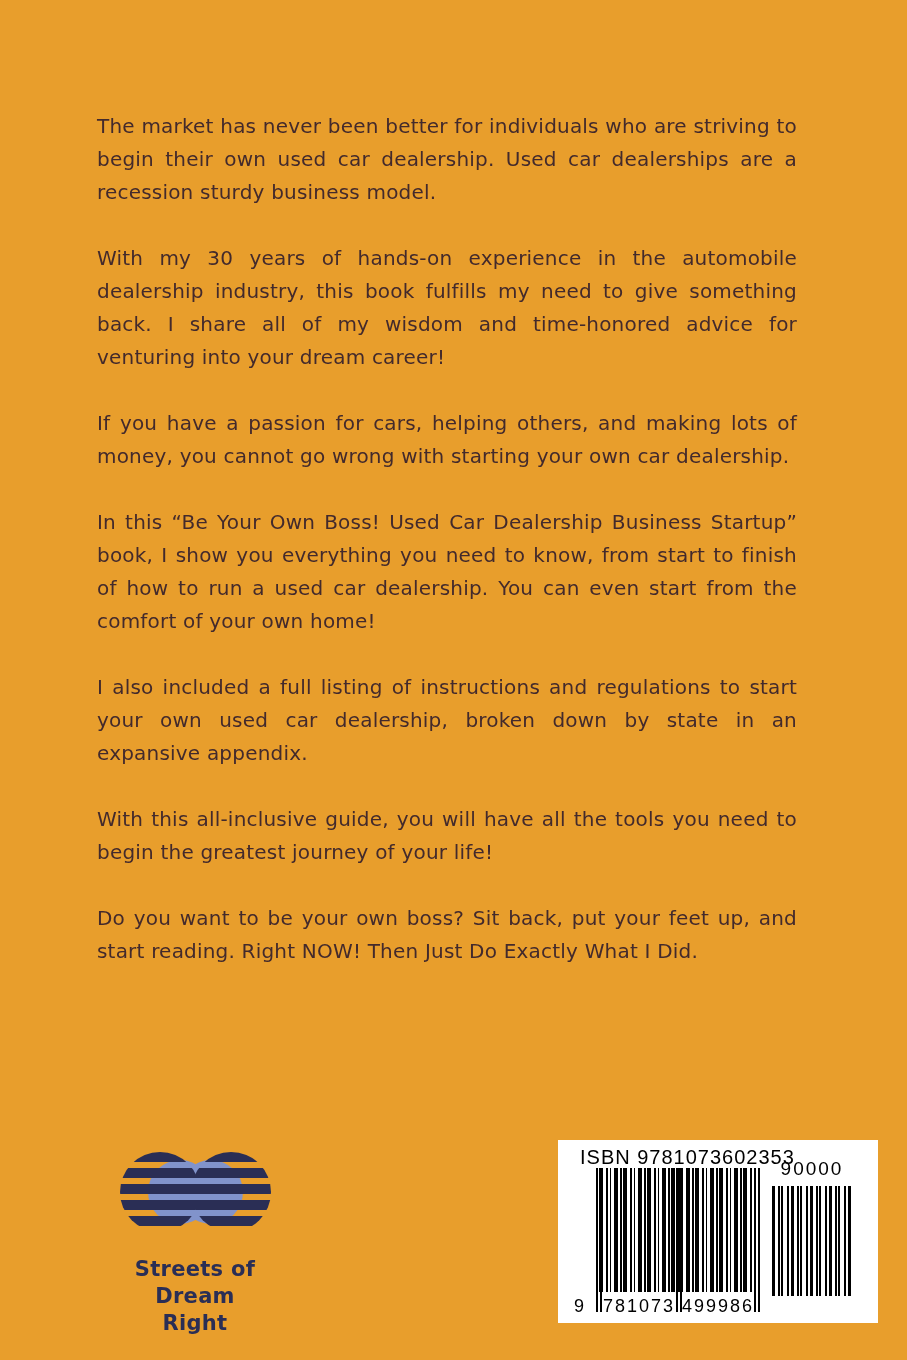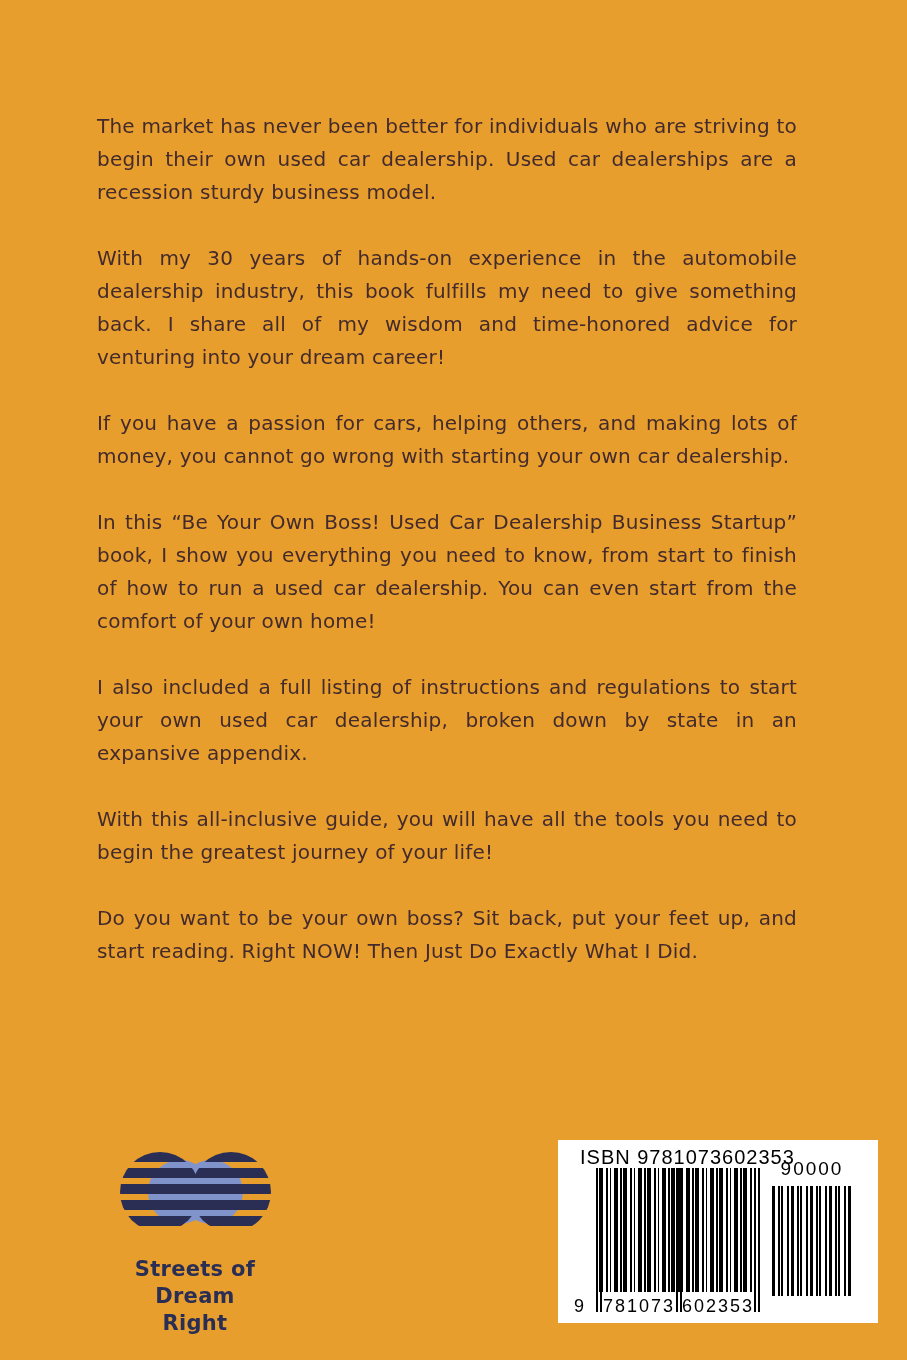--- a/index.html
+++ b/index.html
@@ -116,21 +116,21 @@
       <div class="ean-bars"></div>
       <div class="guard g1"></div>
       <div class="guard g2"></div>
       <div class="guard g3"></div>
       <div class="guard g4"></div>
       <div class="guard g5"></div>
       <div class="guard g6"></div>
       <div class="ean-digits">
         <span class="d-lead">9</span>
         <span class="d-left">781073</span>
-        <span class="d-right">602353</span>
+        <span class="d-right">499986</span>
       </div>
     </div>
 
     <div class="ean5">
       <div class="ean5-num">90000</div>
       <div class="ean5-bars"></div>
     </div>
   </div>
 
 </div>

